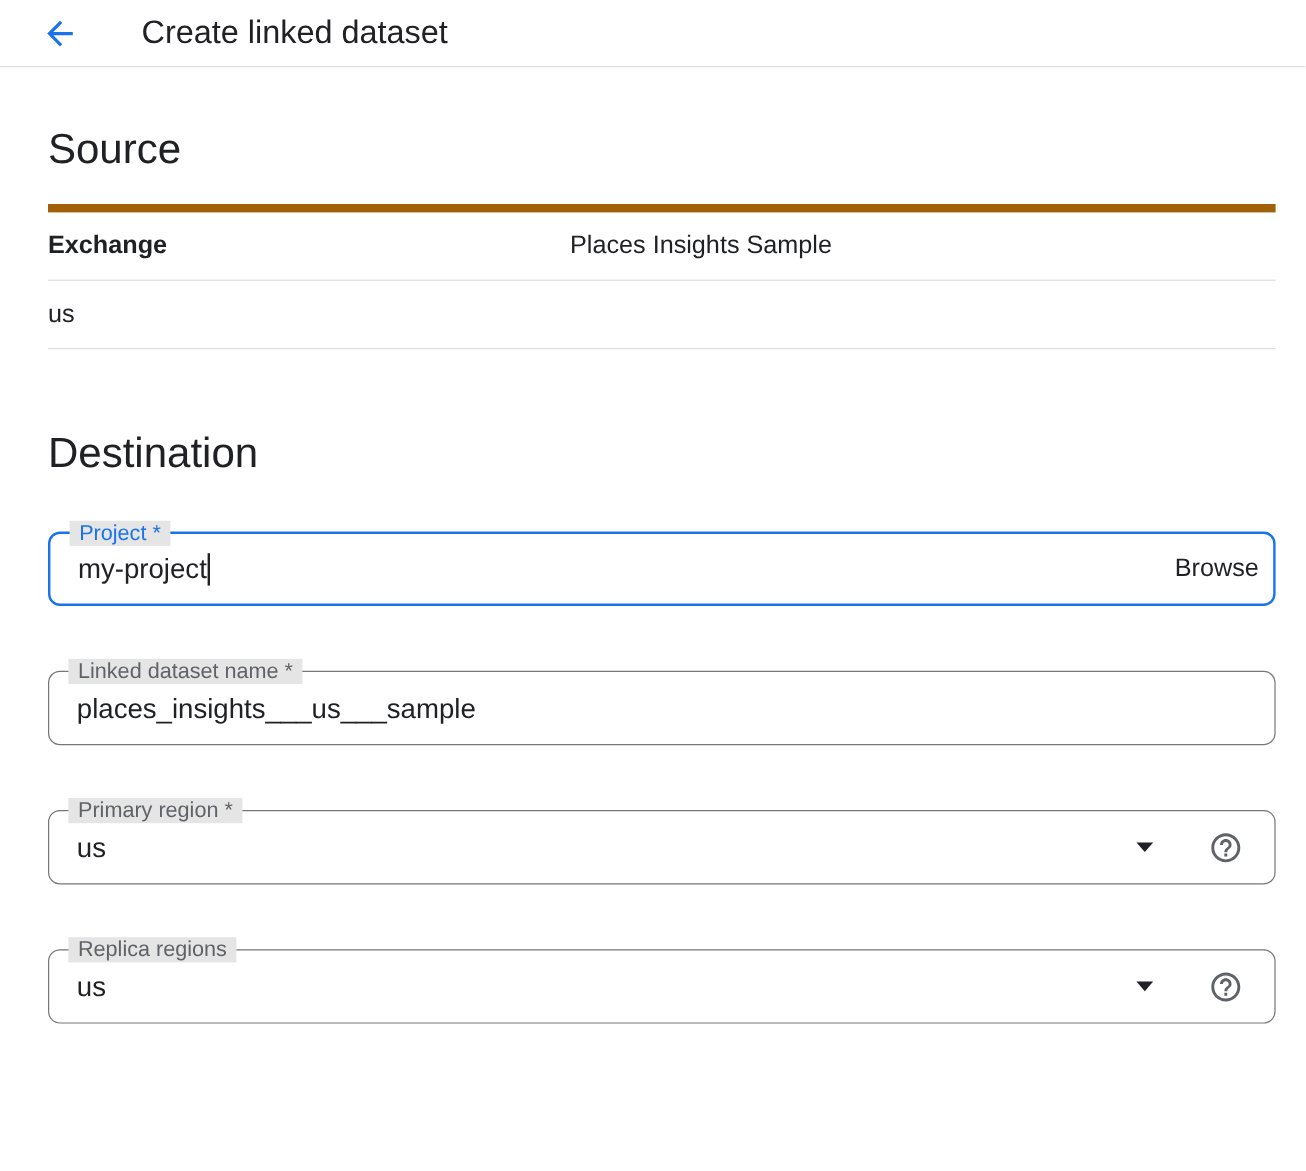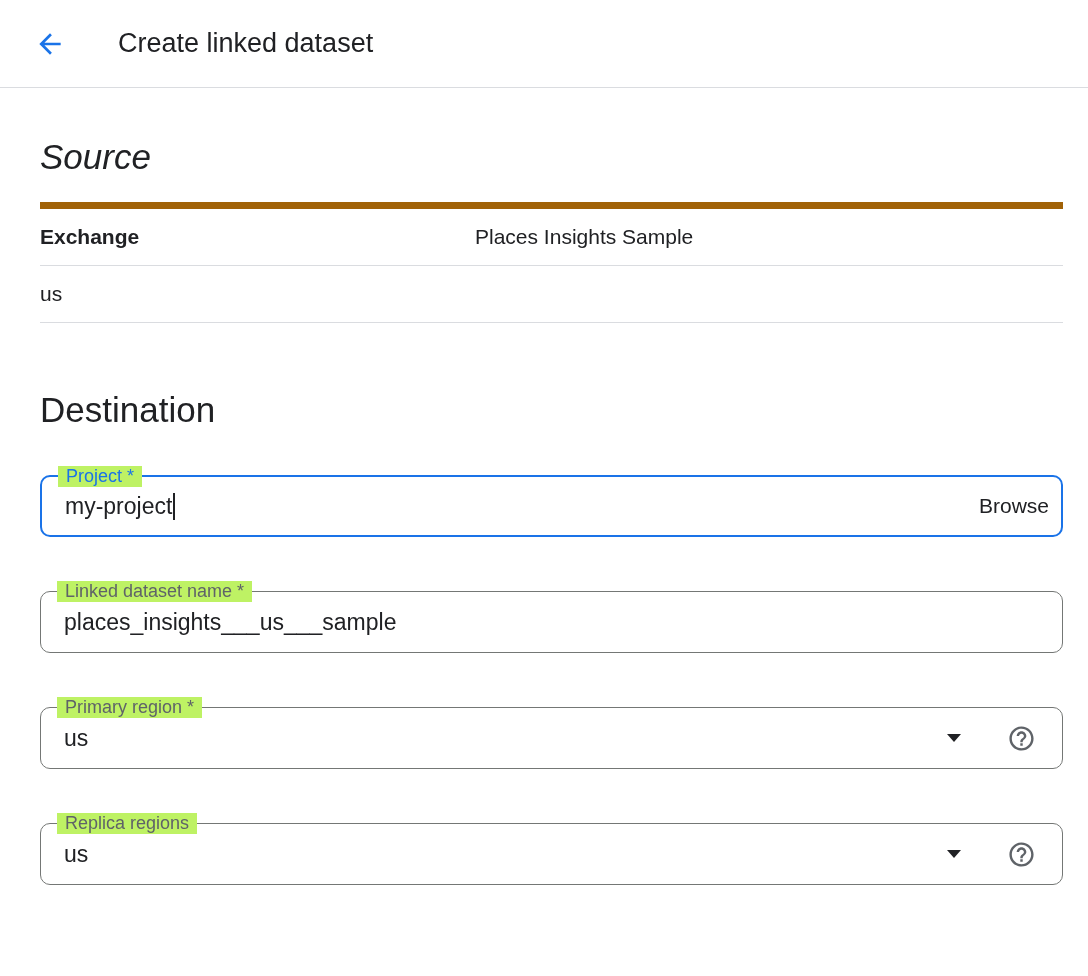--- a/index.html
+++ b/index.html
@@ -8,21 +8,21 @@
     width: 1088px;
     height: 976px;
     background: #ffffff;
     font-family: "Liberation Sans", sans-serif;
     color: #202124;
     overflow: hidden;
   }
 
   
   .header {
-    height: 88px;
+    height: 56px;
     display: flex;
     align-items: center;
     border-bottom: 1px solid #dadce0;
     padding-left: 32px;
   }
   .back-btn {
     background: none;
     border: none;
     padding: 0;
     width: 36px;
@@ -43,21 +43,21 @@
   
   .content { padding: 0 25px 0 40px; }
 
   .section-heading {
     font-size: 35px;
     font-weight: 400;
     color: #202124;
     margin: 0;
     line-height: 46px;
   }
-  .section-heading.source { margin-top: 46px; margin-bottom: 22px; font-style: italic; }
+  .section-heading.source { margin-top: 46px; margin-bottom: 22px; }
   .section-heading.destination { margin-top: 64px; }
 
   
   .info-table { border-top: 7px solid #a16207; }
   .info-row {
     display: flex;
     align-items: center;
     height: 57px;
     border-bottom: 1px solid #dadce0;
     font-size: 21px;
@@ -74,21 +74,21 @@
     margin-top: 54px;
     display: flex;
     align-items: center;
   }
   .field.first { margin-top: 42px; }
   .field.focused { border: 2px solid #1a73e8; }
   .flabel {
     position: absolute;
     top: -11px;
     left: 16px;
-    background: #bef264;
+    background: #e5e5e5;
     padding: 0 8px;
     font-size: 18px;
     line-height: 21px;
     color: #5f6368;
     white-space: nowrap;
   }
   .field.focused .flabel { color: #1a73e8; }
   .fvalue {
     font-size: 23px;
     padding-left: 23px;

